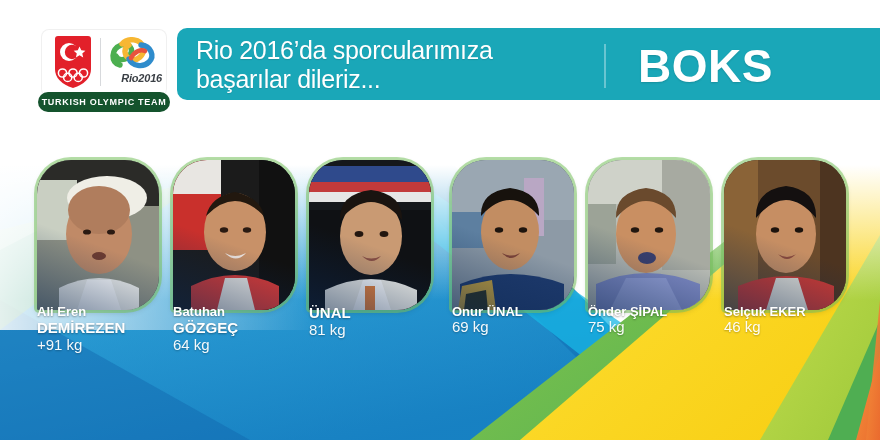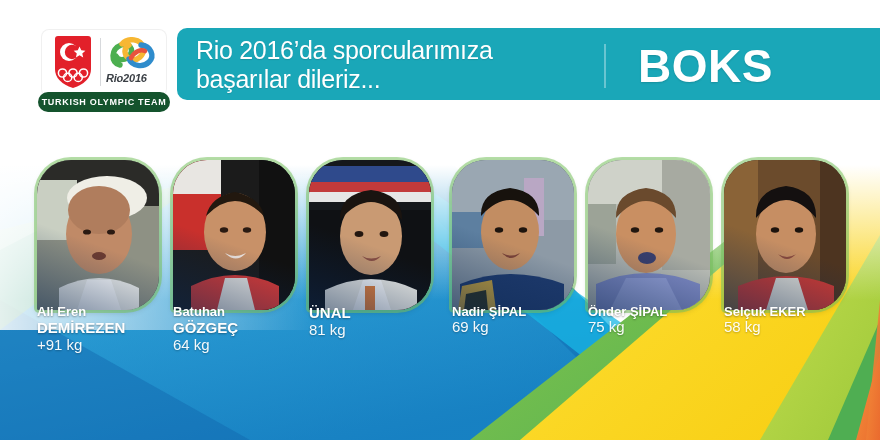--- a/index.html
+++ b/index.html
@@ -56,21 +56,21 @@
     box-shadow:0 0 0 1px rgba(0,0,0,.06);
   }
   #logo-sep{
     position:absolute;left:62px;top:8px;width:1px;height:48px;
     background:#d7d9dc;
   }
   #toc-shield{position:absolute;left:14px;top:5px;width:42px;height:54px;}
   #rio-mark{position:absolute;left:70px;top:7px;width:50px;height:36px;}
   #rio-word{
     position:absolute;left:68px;top:42px;width:56px;
-    text-align:left;color:#3a3f45;
+    text-align:right;color:#3a3f45;
     font-size:11px;font-weight:bold;font-style:italic;
     letter-spacing:-0.2px;
   }
   #logo-banner{
     position:absolute;left:0;top:62px;width:132px;height:20px;
     background:#14532d;border-radius:10px;
     color:#fff;font-size:9px;font-weight:bold;letter-spacing:.7px;
     display:flex;align-items:center;justify-content:center;
   }
 
@@ -298,21 +298,21 @@
         <ellipse cx="71" cy="70" rx="4.2" ry="2.8" fill="#1d140e"></ellipse>
         <path d="M50 93 Q59 98 68 93 Q59 103 50 93 Z" fill="#7e4336"></path>
         <path d="M8 124 Q58 104 112 124 L112 150 L8 150 Z" fill="#1e3a6d"></path>
         <path d="M10 126 L40 120 L44 150 L6 150 Z" fill="#caa33a"></path>
         <path d="M14 134 L34 130 L36 150 L12 150 Z" fill="#2b2f1e"></path>
       </svg>
       <div class="vig"></div>
     </div>
   </div>
   <div class="names" style="left:452px">
-    <div class="nm-first">Nadir ŞİPAL</div>
+    <div class="nm-first">Onur ÜNAL</div>
     <div class="nm-last"></div>
     <div class="nm-wt">69 kg</div>
   </div>
 
   <div class="athlete" style="left:588px">
     <div class="photo">
       <svg class="img" viewBox="0 0 122 150" preserveAspectRatio="xMidYMid slice">
         <rect width="122" height="150" fill="#b9bcb4"></rect>
         <rect x="0" y="0" width="122" height="44" fill="#cfd2c9"></rect>
         <rect x="74" y="0" width="48" height="110" fill="#a7aaa1"></rect>
@@ -347,16 +347,16 @@
         <path d="M54 94 Q63 100 72 94 Q63 104 54 94 Z" fill="#8b4a3c"></path>
         <path d="M14 126 Q62 106 110 126 L110 150 L14 150 Z" fill="#cf3a33"></path>
         <path d="M42 150 L52 118 L74 118 L84 150 Z" fill="#e2e0d8"></path>
       </svg>
       <div class="vig"></div>
     </div>
   </div>
   <div class="names" style="left:724px">
     <div class="nm-first">Selçuk EKER</div>
     <div class="nm-last"></div>
-    <div class="nm-wt">58 kg</div>
+    <div class="nm-wt">46 kg</div>
   </div>
 
 </div>
 
 </body></html>

